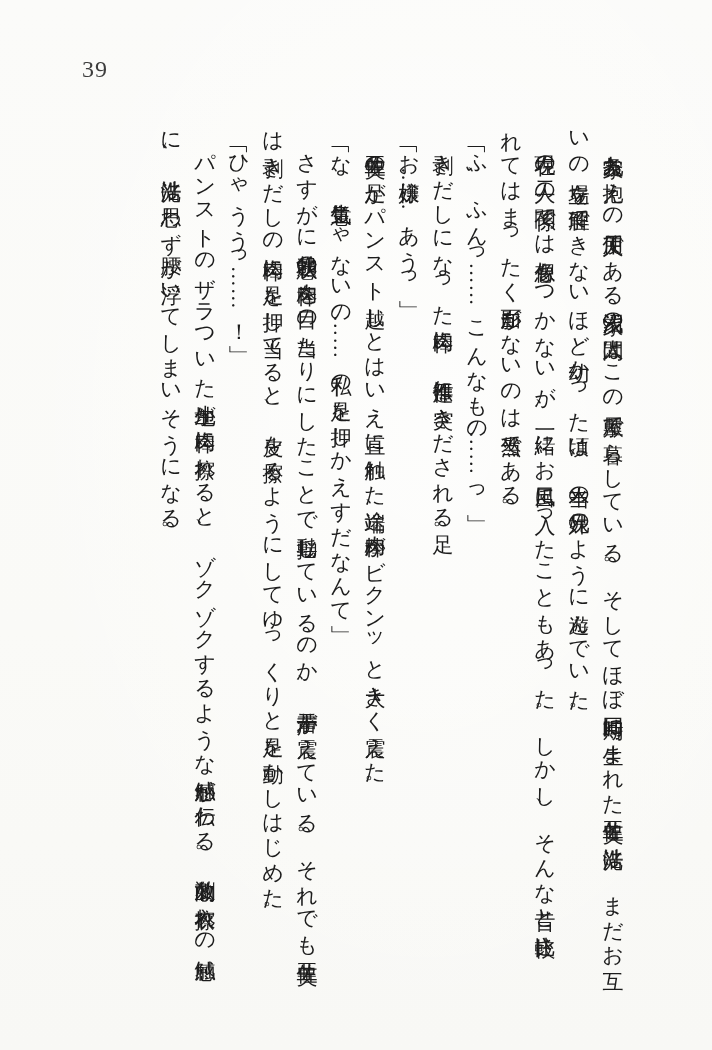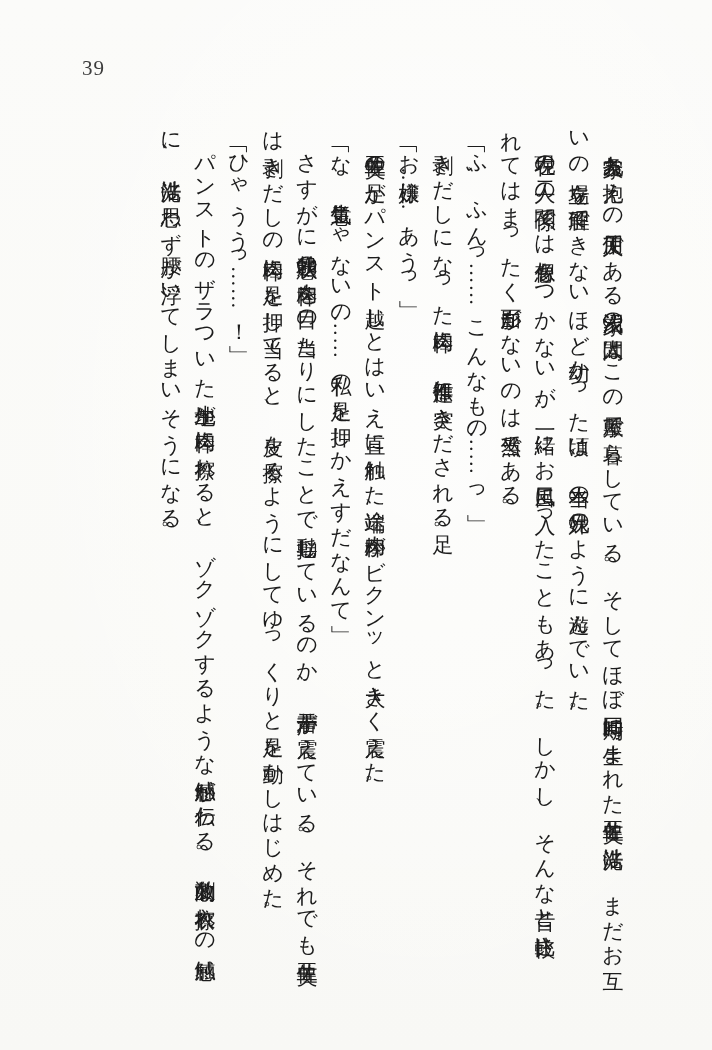--- a/index.html
+++ b/index.html
@@ -19,21 +19,21 @@
     inset: 0;
     
     background:
       radial-gradient(ellipse at 60% 40%, rgba(255,255,255,0.6), rgba(0,0,0,0) 70%),
       linear-gradient(180deg, #fbfbf9 0%, #fafaf7 60%, #f8f8f5 100%);
   }
   .page-number {
     position: absolute;
     top: 56px;
     left: 82px;
-    font-size: 21px;
+    font-size: 24px;
     letter-spacing: 1px;
     color: #3d3d3d;
   }
   .text-block {
     position: absolute;
     top: 117px;
     right: 82px;
     height: 842px;
     writing-mode: vertical-rl;
     text-orientation: mixed;

